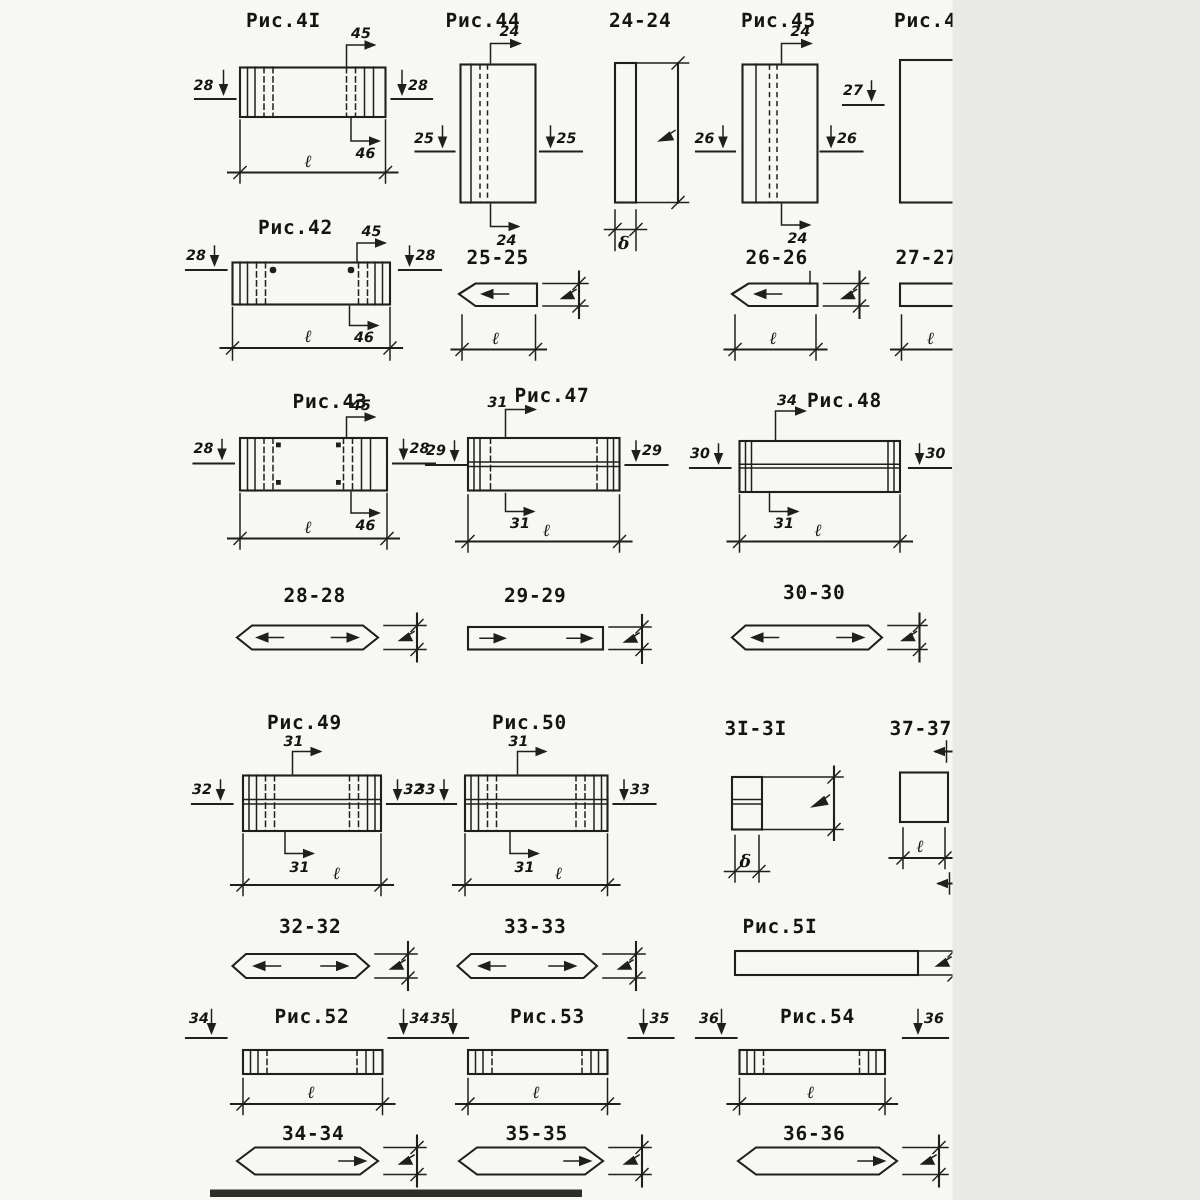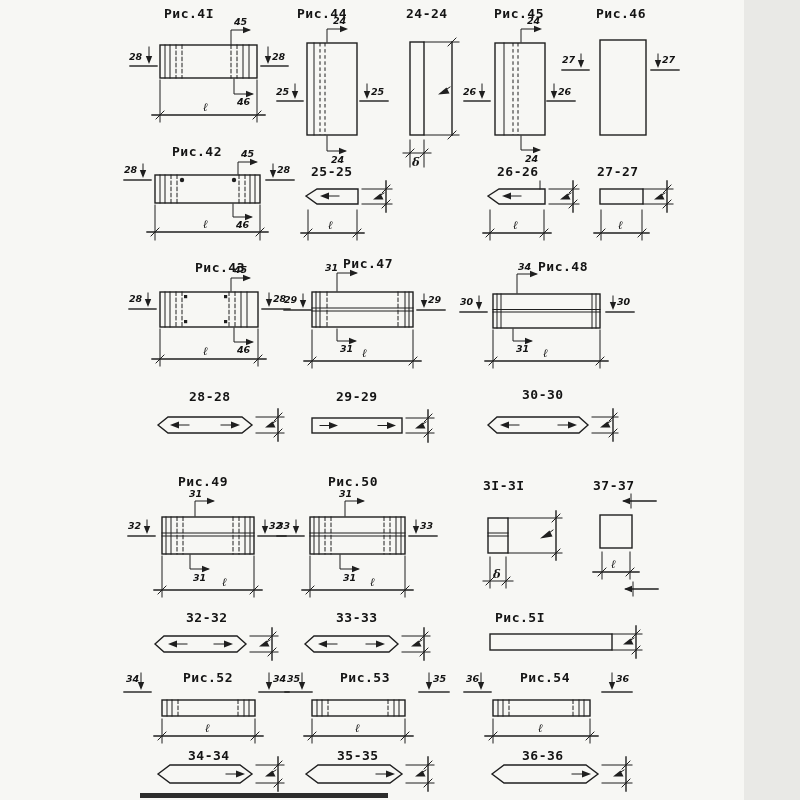--- a/index.html
+++ b/index.html
@@ -1,16 +1,16 @@
 <!DOCTYPE html>
 <html><head>
 <meta charset="utf-8">
 <style>
   html,body{margin:0;padding:0;background:#e9e9e6;}
-  #sheet{width:744px;height:800px;background:#f7f7f4;position:relative;overflow:hidden;}
+  #sheet{width:635px;height:800px;background:#f7f7f4;position:relative;overflow:hidden;}
   svg{display:block}
   .s{stroke:#1f1f1f;stroke-width:1.4;fill:none;stroke-linecap:square}
   .t{stroke:#1f1f1f;stroke-width:1;fill:none;stroke-linecap:square}
   .d{stroke:#1f1f1f;stroke-width:1;fill:none;stroke-dasharray:3.5 2.6}
   .f{fill:#1f1f1f;stroke:none}
   .ttl{font-family:"DejaVu Sans Mono",monospace;font-weight:bold;font-size:13px;fill:#141414;letter-spacing:.5px}
   .num{font-family:"DejaVu Sans",sans-serif;font-style:italic;font-weight:bold;font-size:9.5px;fill:#141414}
   .dim{font-family:"DejaVu Serif",serif;font-style:italic;font-weight:bold;font-size:11.5px;fill:#141414}
 </style>
 </head>

